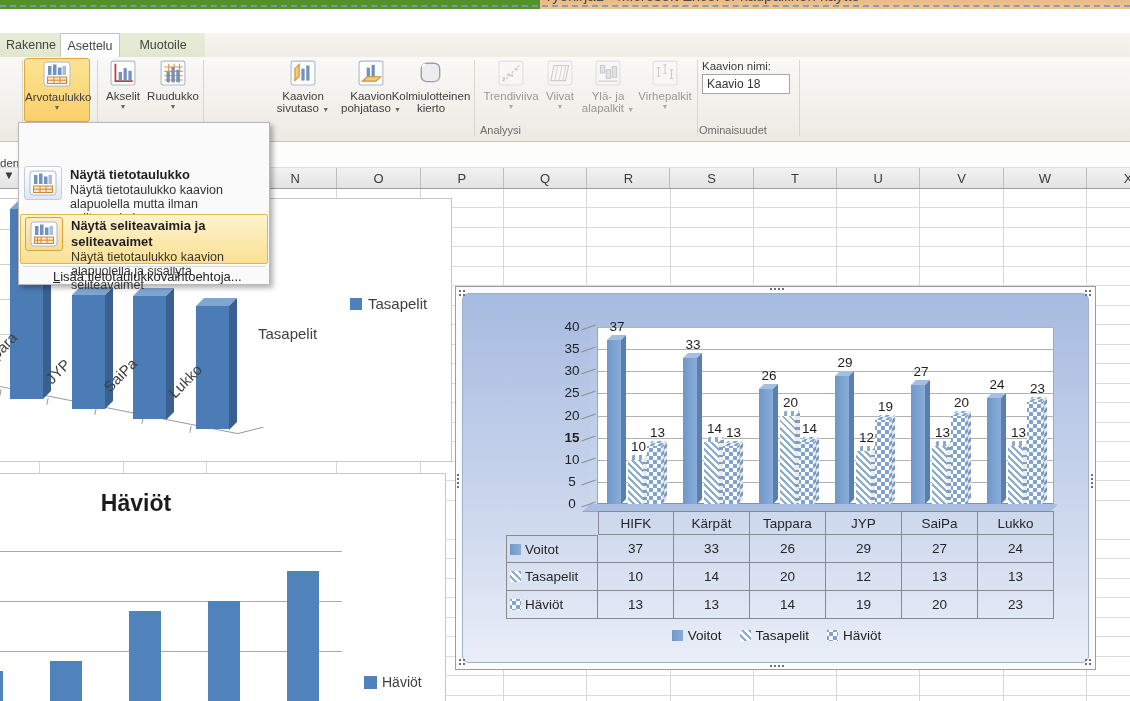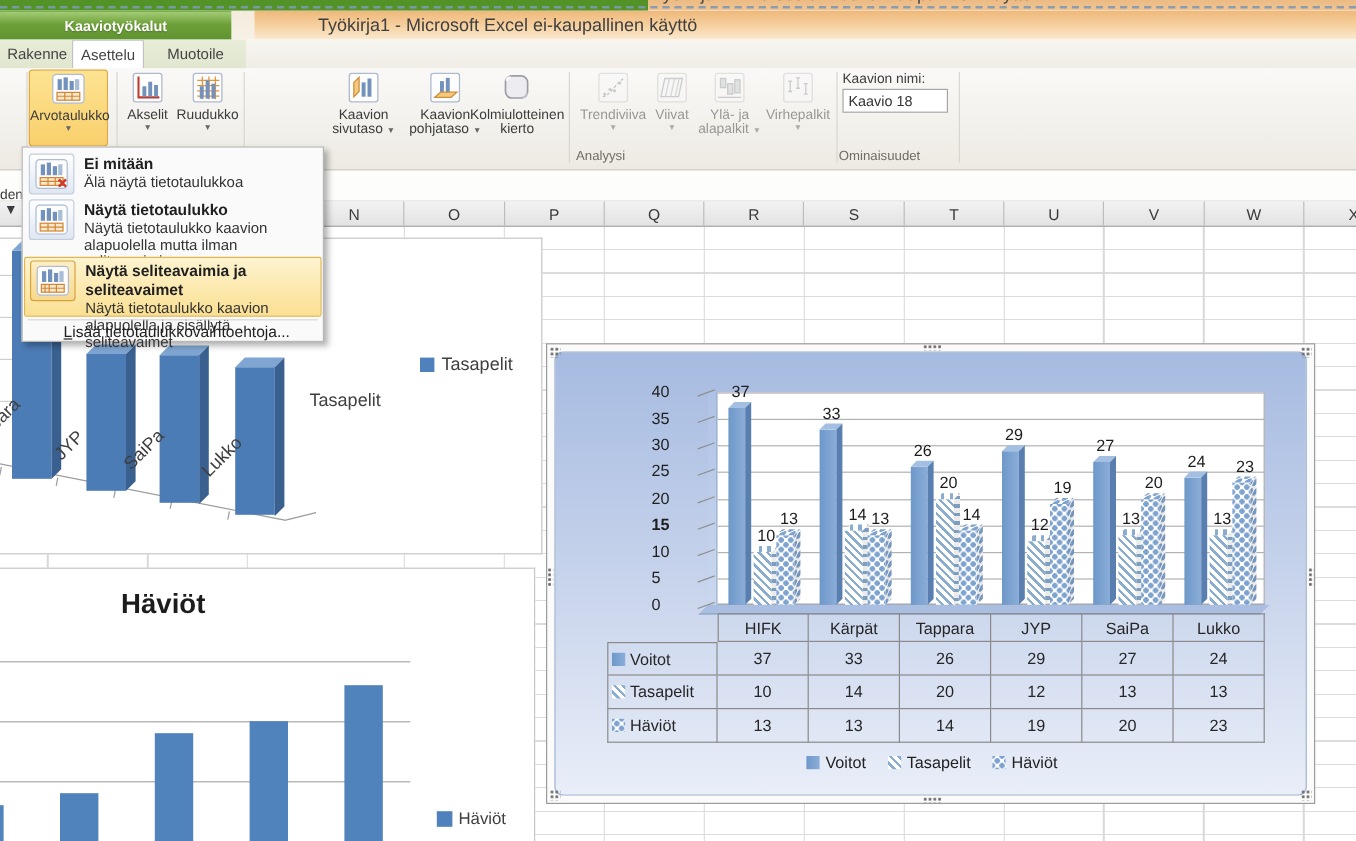--- a/index.html
+++ b/index.html
@@ -90,21 +90,21 @@
   border:1px solid #9c9c9c; background:#fbfbfc; z-index:3; }
 #c3area { position:absolute; left:6px; top:6px; width:627px; height:370px;
   border:1px solid #9bb0cc; border-radius:7px;
   background:linear-gradient(#a6bbe1,#c3d0ea 45%,#e9eef8); overflow:hidden; }
 .hdl { position:absolute; background-image:radial-gradient(circle,#6f6f6f 1px,transparent 1.5px); background-size:4px 4px; }
 .c3plot { position:absolute; left:135px; top:33px; width:456px; height:177px; background:#fff;
   border-right:1px solid #a8a8a8; border-bottom:1px solid #8f8f8f; }
 .c3wall { position:absolute; left:127px; top:33px; width:8px; height:177px; background:linear-gradient(#afc3e6,#cad8ef); border-right:1px solid #93a7c6;}
 .c3floor { position:absolute; left:127px; top:210px; width:468px; height:8px; background:#a9bee0;
   transform:skewX(-45deg); transform-origin:top; border-bottom:1px solid #8fa3c2; }
-.c3ylab { position:absolute; left:80px; width:34px; text-align:left; font-size:13.5px; color:#1f1f1f; }
+.c3ylab { position:absolute; left:92px; width:34px; text-align:center; font-size:13.5px; color:#1f1f1f; }
 .c3tick { position:absolute; left:118px; width:15px; height:1px; background:#8f8f8f; transform:rotate(-20deg); }
 .c3grid { position:absolute; left:135px; width:456px; height:1px; background:#b2b2b2; }
 .b3 { position:absolute; }
 .b3f { position:absolute; inset:0; }
 .b3t { position:absolute; left:0; top:-5px; width:100%; height:5px; transform:skewX(-45deg); transform-origin:bottom; }
 .b3s { position:absolute; right:-5px; top:0; width:5px; height:100%; transform:skewY(-45deg); transform-origin:0 0; }
 .s0f { background:linear-gradient(to right,#6e98c9,#8aadd8); }
 .s0t { background:#a3bfe1; }
 .s0s { background:#587fb0; }
 .s1f,.s1t,.s1s { background:repeating-linear-gradient(45deg,#ffffff 0 3px,#89accf 3px 5px); }
@@ -159,25 +159,20 @@
 
 <div id="screen">
 
   <div class="top-clip">
     <div class="tc-green"></div>
     <div class="tc-orange">
         <span>Työkirja1  -  Microsoft Excel ei-kaupallinen käyttö</span>
       </div>
   </div>
 
-  <div class="titlebar">
-    <div class="ctx-header">Kaaviotyökalut</div>
-    <div class="tb-gap"></div>
-    <div class="tb-orange">Työkirja1  -  Microsoft Excel ei-kaupallinen käyttö</div>
-  </div>
 
   <div class="tabrow">
     <div class="ctx-tint"></div>
     <div class="tab" style="left:4px;width:54px">Rakenne</div>
     <div class="tab active" style="left:60px;width:60px">Asettelu</div>
     <div class="tab" style="left:124px;width:78px">Muotoile</div>
   </div>
 
   <div class="ribbon">
     <div class="partialbtn">
@@ -603,32 +598,20 @@
     <div class="hdl" style="right:2px;top:2px;width:9px;height:9px"></div>
     <div class="hdl" style="left:2px;bottom:2px;width:9px;height:9px"></div>
     <div class="hdl" style="right:2px;bottom:2px;width:9px;height:9px"></div>
     <div class="hdl" style="left:313px;top:0;width:16px;height:5px"></div>
     <div class="hdl" style="left:313px;bottom:0;width:16px;height:5px"></div>
     <div class="hdl" style="left:0;top:186px;width:5px;height:16px"></div>
     <div class="hdl" style="right:0;top:186px;width:5px;height:16px"></div>
   </div>
 
   <div class="menu">
-    <div class="mitem" style="top:3px;height:38px">
-      <div class="icobox">
-        <svg width="28" height="26" viewBox="0 0 28 26">
-            <use href="#sym-dt"></use>
-            <path d="M20 17.5 L26 23.5 M26 17.5 L20 23.5" stroke="#cf3a2f" stroke-width="2.2" fill="none"></path>
-          </svg>
-      </div>
-      <div class="mtext">
-        <span class="mtitle">Ei mitään</span>
-        <span class="mdesc">Älä näytä tietotaulukkoa</span>
-      </div>
-    </div>
     <div class="mitem" style="top:41px;height:48px">
       <div class="icobox">
         <svg width="28" height="26" viewBox="0 0 28 26">
             <use href="#sym-dt"></use>
           </svg>
       </div>
       <div class="mtext">
         <span class="mtitle">Näytä tietotaulukko</span>
         <span class="mdesc">Näytä tietotaulukko kaavion</span>
         <span class="mdesc">alapuolella mutta ilman seliteavaimia</span>

